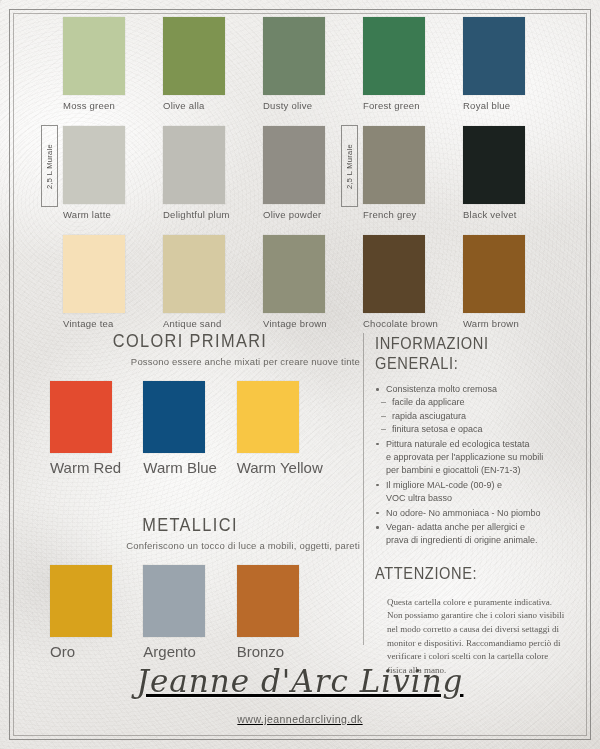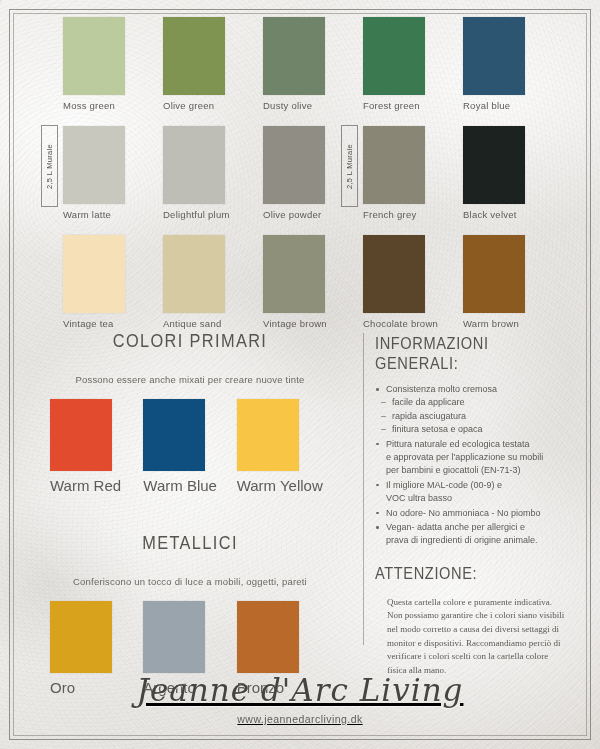--- a/index.html
+++ b/index.html
@@ -79,21 +79,21 @@
 
   
   .sec-title{
     text-align:center;
     font-size:19px;color:#56544f;letter-spacing:1.6px;
     font-weight:400;
     font-family:"Liberation Sans", sans-serif;
     transform:scaleX(.86);
   }
   .sec-sub{
-    text-align:center;margin-top:22px;
+    text-align:right;margin-top:4px;
     font-size:9.5px;color:#6a6864;letter-spacing:.2px;
   }
 
   .left-col{position:absolute;left:20px;top:330px;width:340px;}
   .mini-grid{
     margin:14px auto 0;width:280px;
     display:grid;grid-template-columns:repeat(3,1fr);justify-items:start;
   }
   .mini-cell{position:relative;}
   .mini-sw{width:62px;height:72px;display:block;box-shadow:0 0 1px rgba(120,118,115,.4);}
@@ -143,41 +143,41 @@
   .footer{
     position:absolute;left:0;right:0;bottom:24px;text-align:center;text-decoration:underline;
   }
   .brand{
     font-family:"DejaVu Serif", serif;
     font-style:italic;font-size:31px;color:#45443f;
     letter-spacing:1px;
     text-shadow:0 1px 0 rgba(255,255,255,.6);
   }
   .url{
-    margin-top:5px;font-size:10.5px;color:#5f5d5a;letter-spacing:.45px;
+    margin-top:14px;font-size:10.5px;color:#5f5d5a;letter-spacing:.45px;
   }
 </style>
 </head>
 <body>
 
 <div class="sheet"></div>
 <div class="grain"></div>
 <div class="frame-outer"></div>
 <div class="frame-inner"></div>
 
 <div class="content">
 
   <div class="swatch-grid">
       <div class="swatch-cell">
         <div class="swatch" style="background: rgb(188, 203, 158);"></div>
         <span class="swatch-label">Moss green</span>
       </div>
       <div class="swatch-cell">
         <div class="swatch" style="background: rgb(126, 148, 80);"></div>
-        <span class="swatch-label">Olive green</span>
+        <span class="swatch-label">Olive alla</span>
       </div>
       <div class="swatch-cell">
         <div class="swatch" style="background: rgb(111, 132, 105);"></div>
         <span class="swatch-label">Dusty olive</span>
       </div>
       <div class="swatch-cell">
         <div class="swatch" style="background: rgb(59, 122, 81);"></div>
         <span class="swatch-label">Forest green</span>
       </div>
       <div class="swatch-cell">

